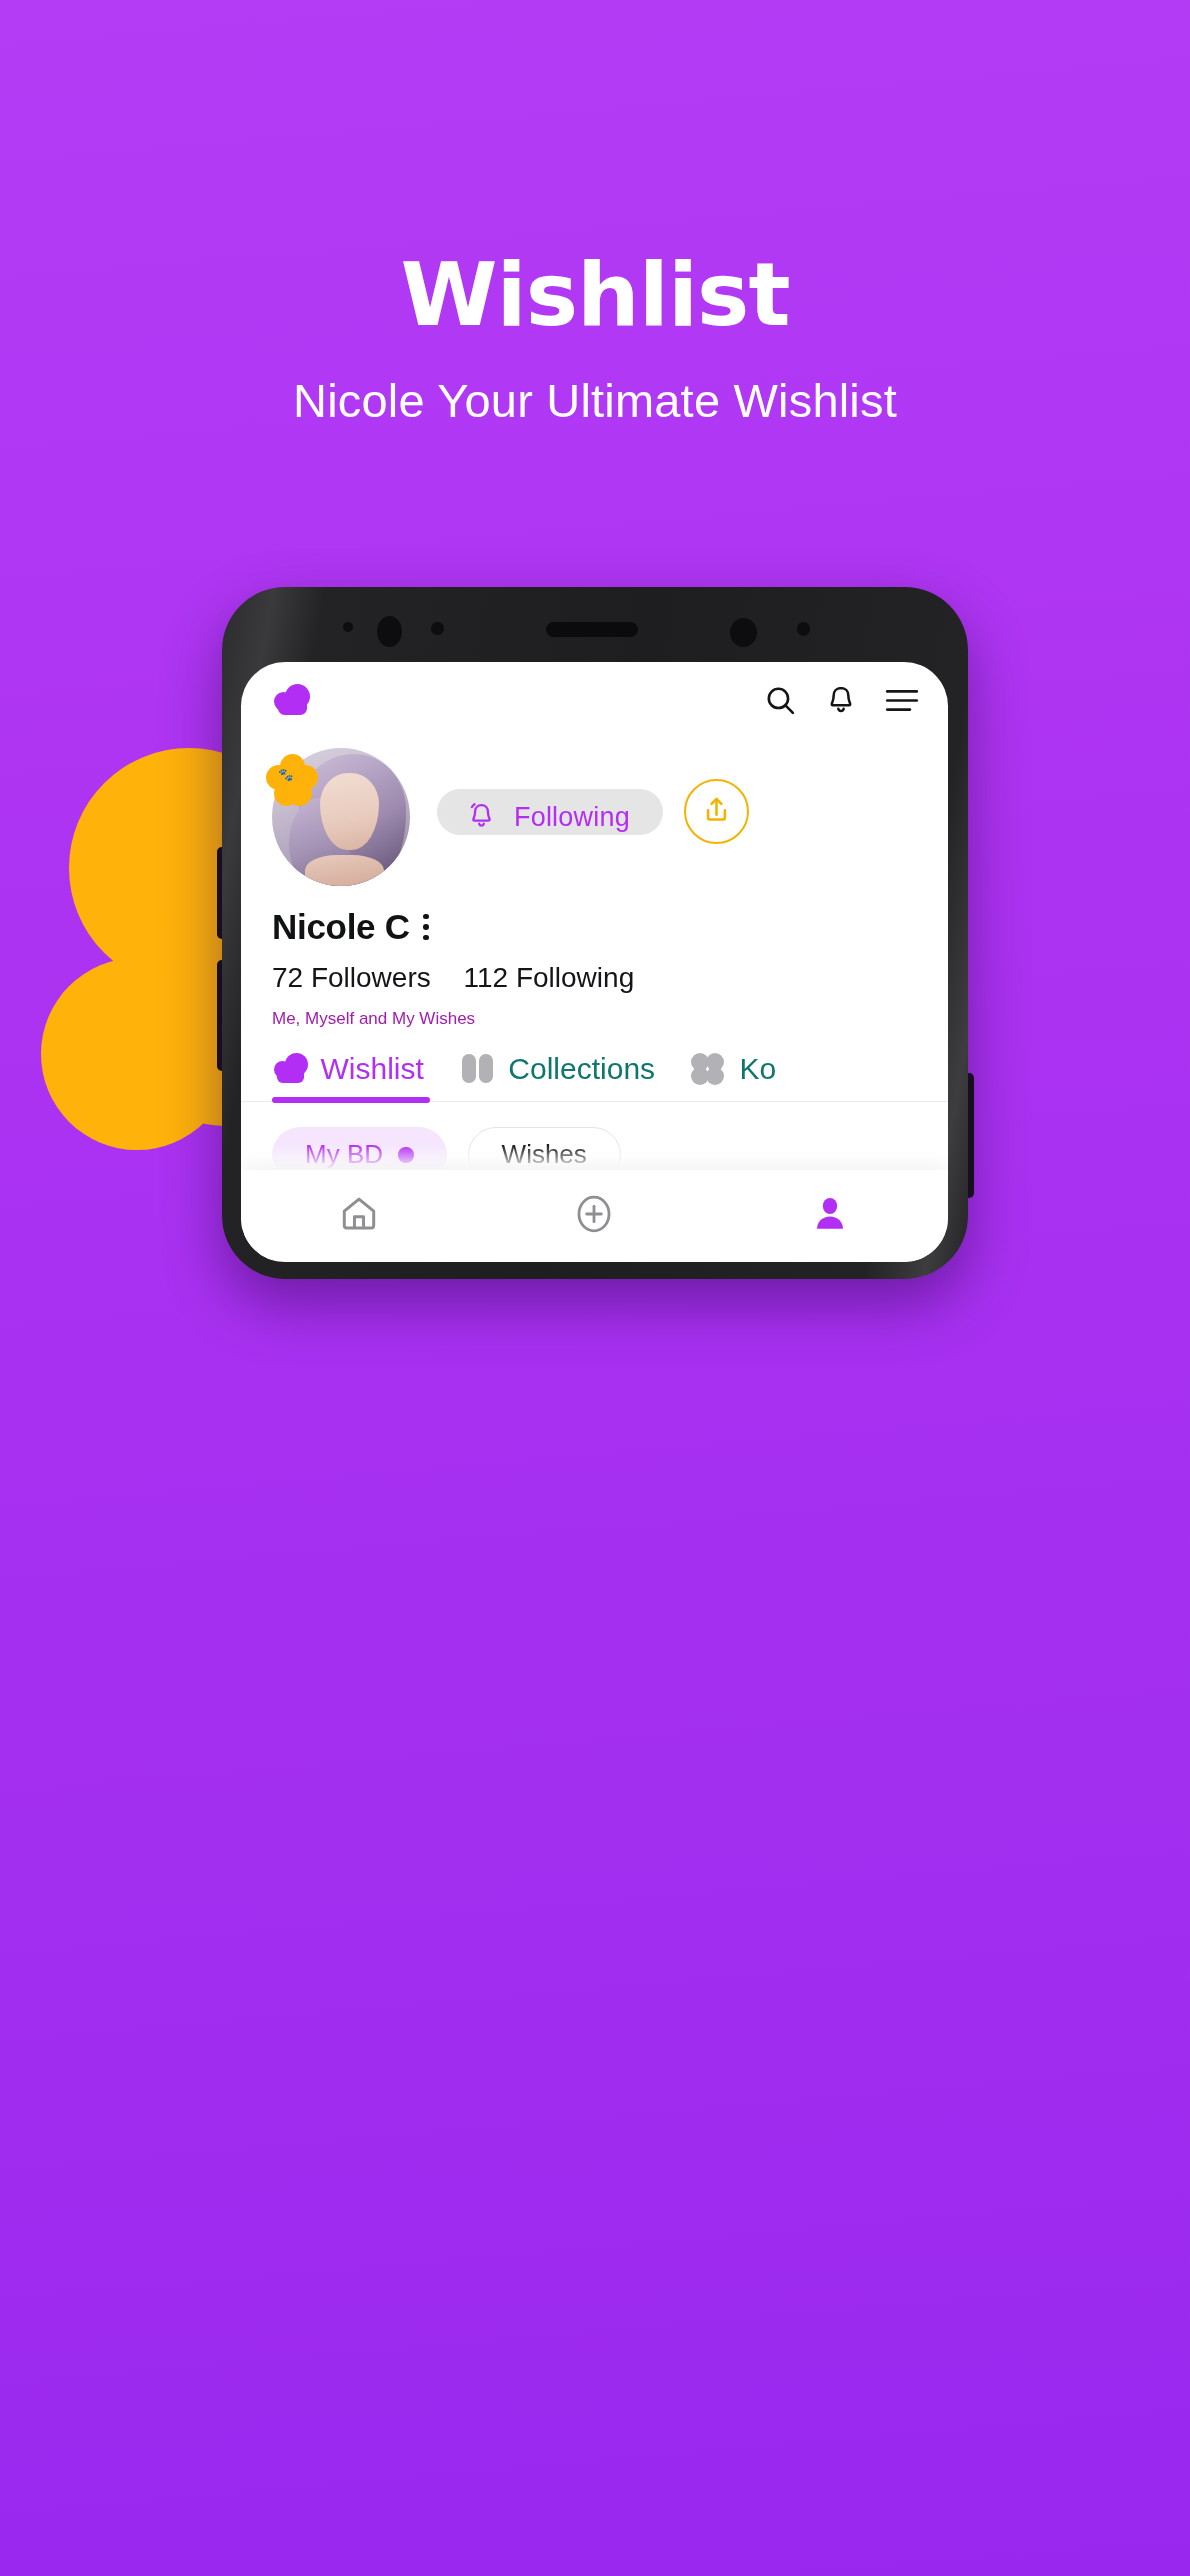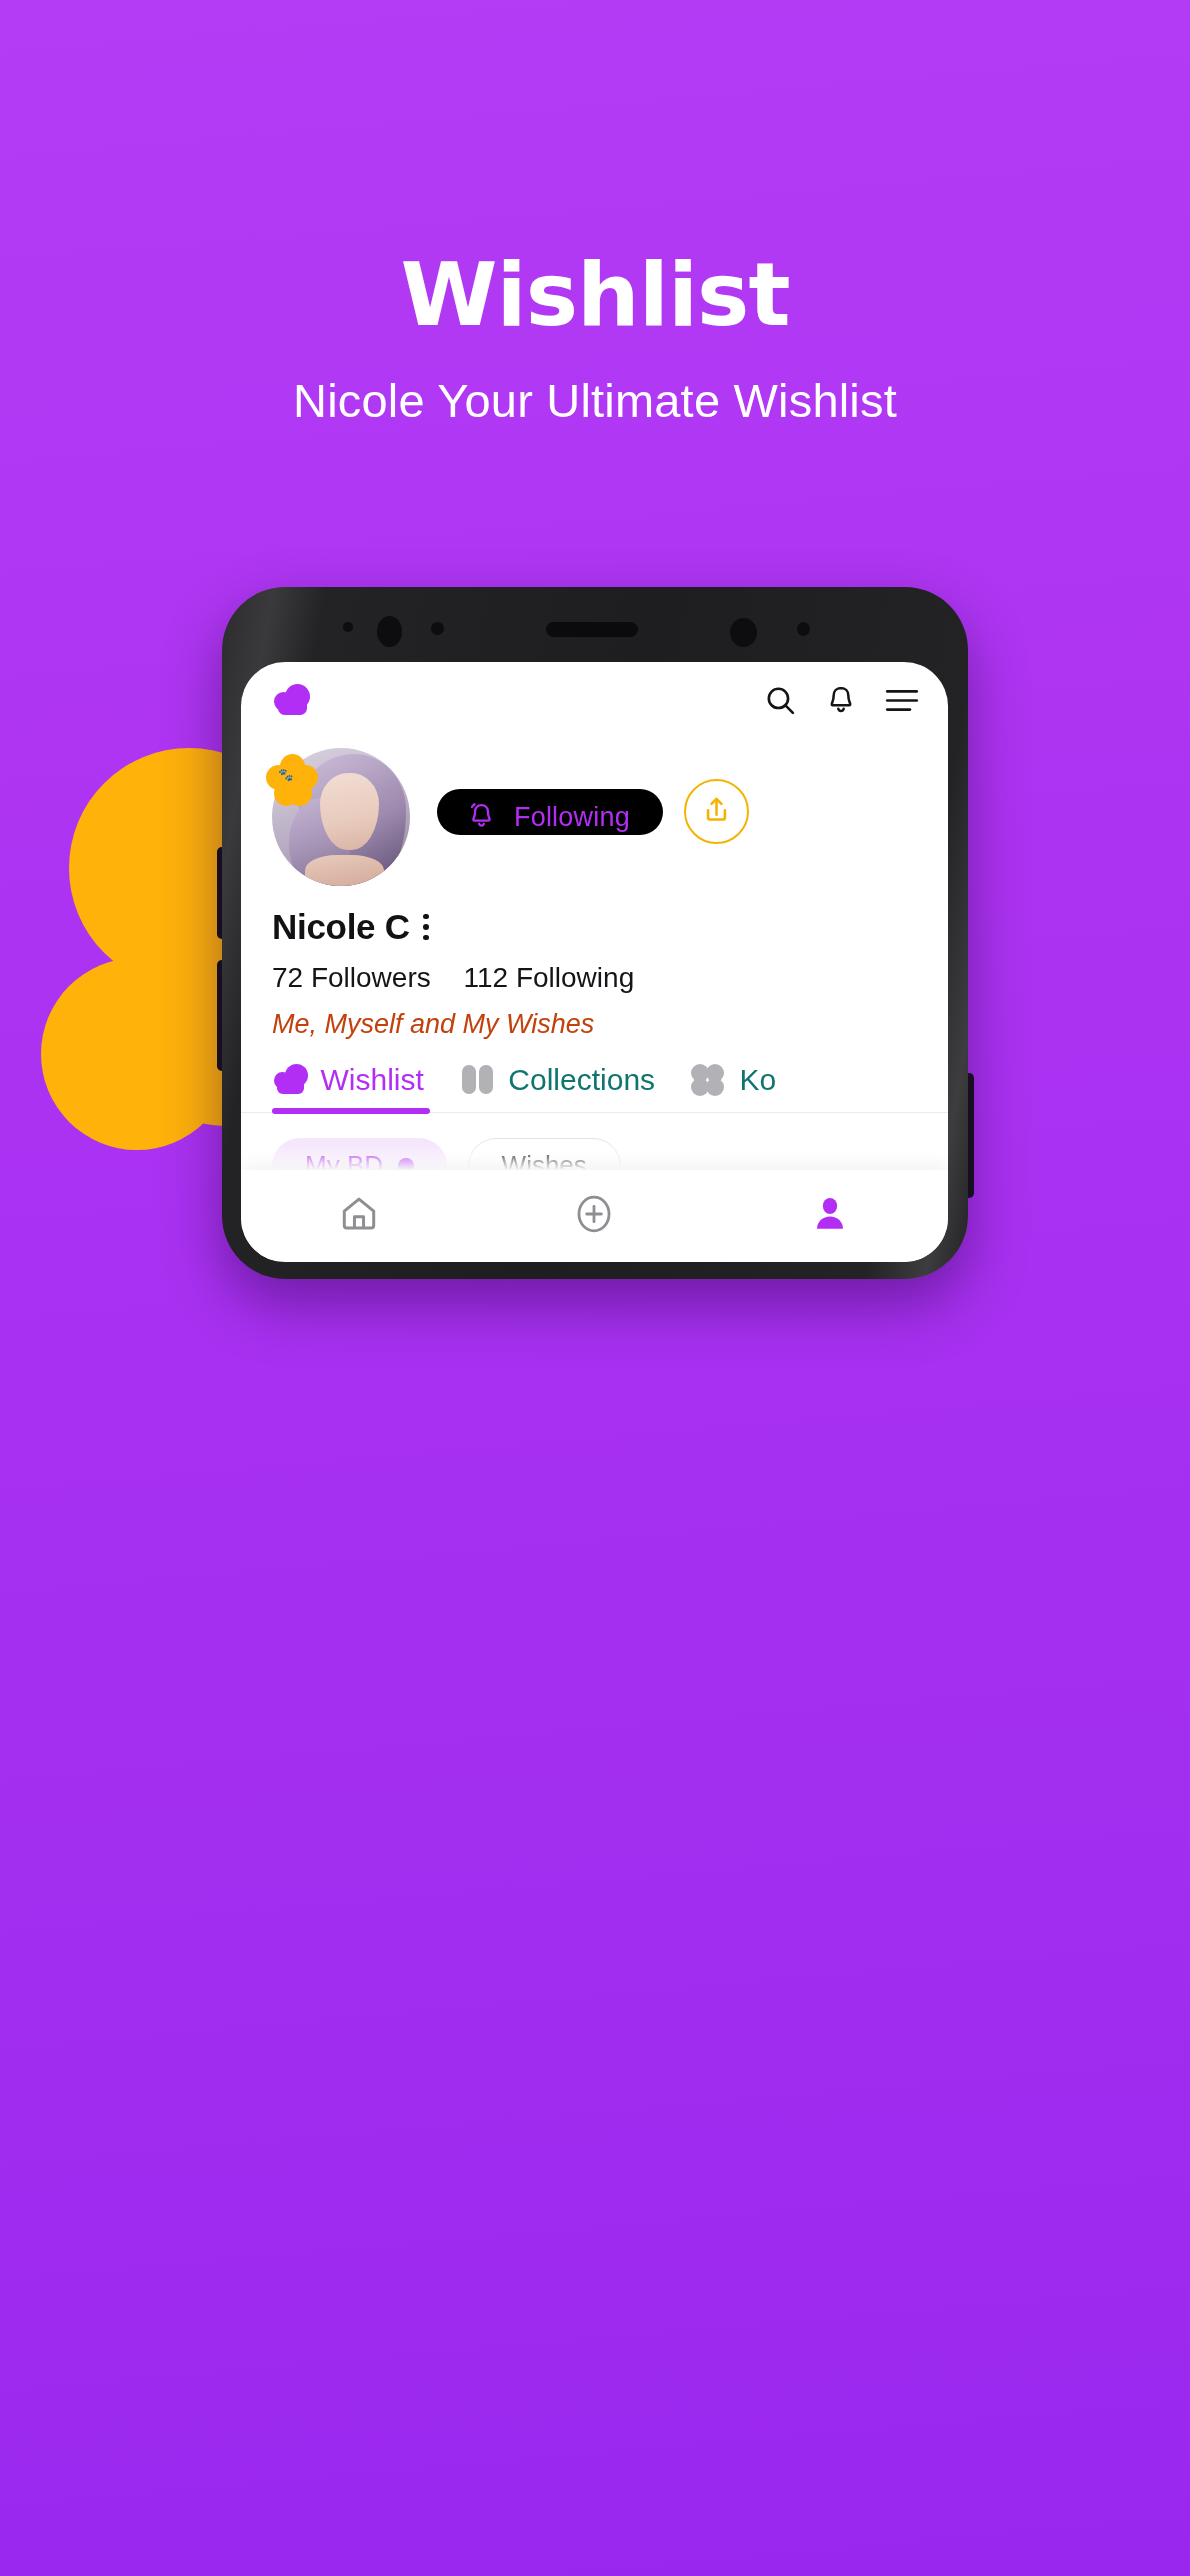--- a/index.html
+++ b/index.html
@@ -93,37 +93,37 @@
     background:linear-gradient(160deg,#c6b5d3 0%,#a594b6 50%,#7a6a8d 100%);
     border-radius:50% 40% 40% 50%; }
   .av-body{ position:absolute; left:33px; top:107px; width:79px; height:38px;
     background:linear-gradient(170deg,#e8cbbd,#cfa493); border-radius:40% 40% 0 0; }
   .flower-badge { position:absolute; left:-5.7px; top:5.8px; width:52px; height:52px; }
   .fb-petal { position:absolute; background:#ffb20a; border-radius:50%; }
   .paw { position:absolute; color:#6b4a1d; font-size:12.5px; line-height:1; }
 
   .profile-actions { margin-left:27px; padding-top:31px; display:flex; align-items:center; gap:21px; }
   .follow-pill {
-    background:#000000; border-radius:33px; height:46px; display:flex; align-items:center;
+    background:#e5e5e5; border-radius:33px; height:46px; display:flex; align-items:center;
     gap:17px; padding:12px 33px 0 29px;
   }
   .follow-pill .lbl { color:#b32ef5; font-size:27px; letter-spacing:0.2px; }
   .share-btn {
     width:65px; height:65px; border-radius:50%; border:2.9px solid #f5b301;
     display:flex; align-items:center; justify-content:center;
   }
 
   .pname-row { display:flex; align-items:center; gap:13.4px; padding:21px 31px 0 31px; }
   .pname { font-size:35px; font-weight:bold; color:#111214; letter-spacing:-0.3px; }
   .kebab-v { display:flex; flex-direction:column; gap:4.8px; }
   .kebab-v i { width:5.8px; height:5.8px; background:#111214; border-radius:50%; display:block; }
 
   .pstats { padding:15.3px 31px 0 31px; font-size:28px; color:#141518; }
   .pstats span { margin-right:25px; }
-  .pbio { padding:14.4px 31px 0 31px; font-size:27px; color:#c2410c;font-style:italic; }
+  .pbio { padding:14.4px 31px 0 31px; font-size:17px; color:#a21caf; }
 
   
   .tabs { display:flex; align-items:flex-end; padding:23px 0 0 31px; gap:36px;
           position:relative; border-bottom:1.9px solid #eceaef; }
   .tab { display:flex; align-items:center; gap:12.5px; padding-bottom:15.3px; position:relative; white-space:nowrap; }
   .tab .tlabel { font-size:30px; color:#0f766e; }
   .tab.active .tlabel { color:#b32ef5; }
   .tab.active::after { content:""; position:absolute; left:0; right:-5.7px; bottom:-1.9px; height:5.8px;
                        background:#b32ef5; border-radius:2.9px; }
   .ticon { width:36px; height:31px; position:relative; flex:0 0 auto; }

